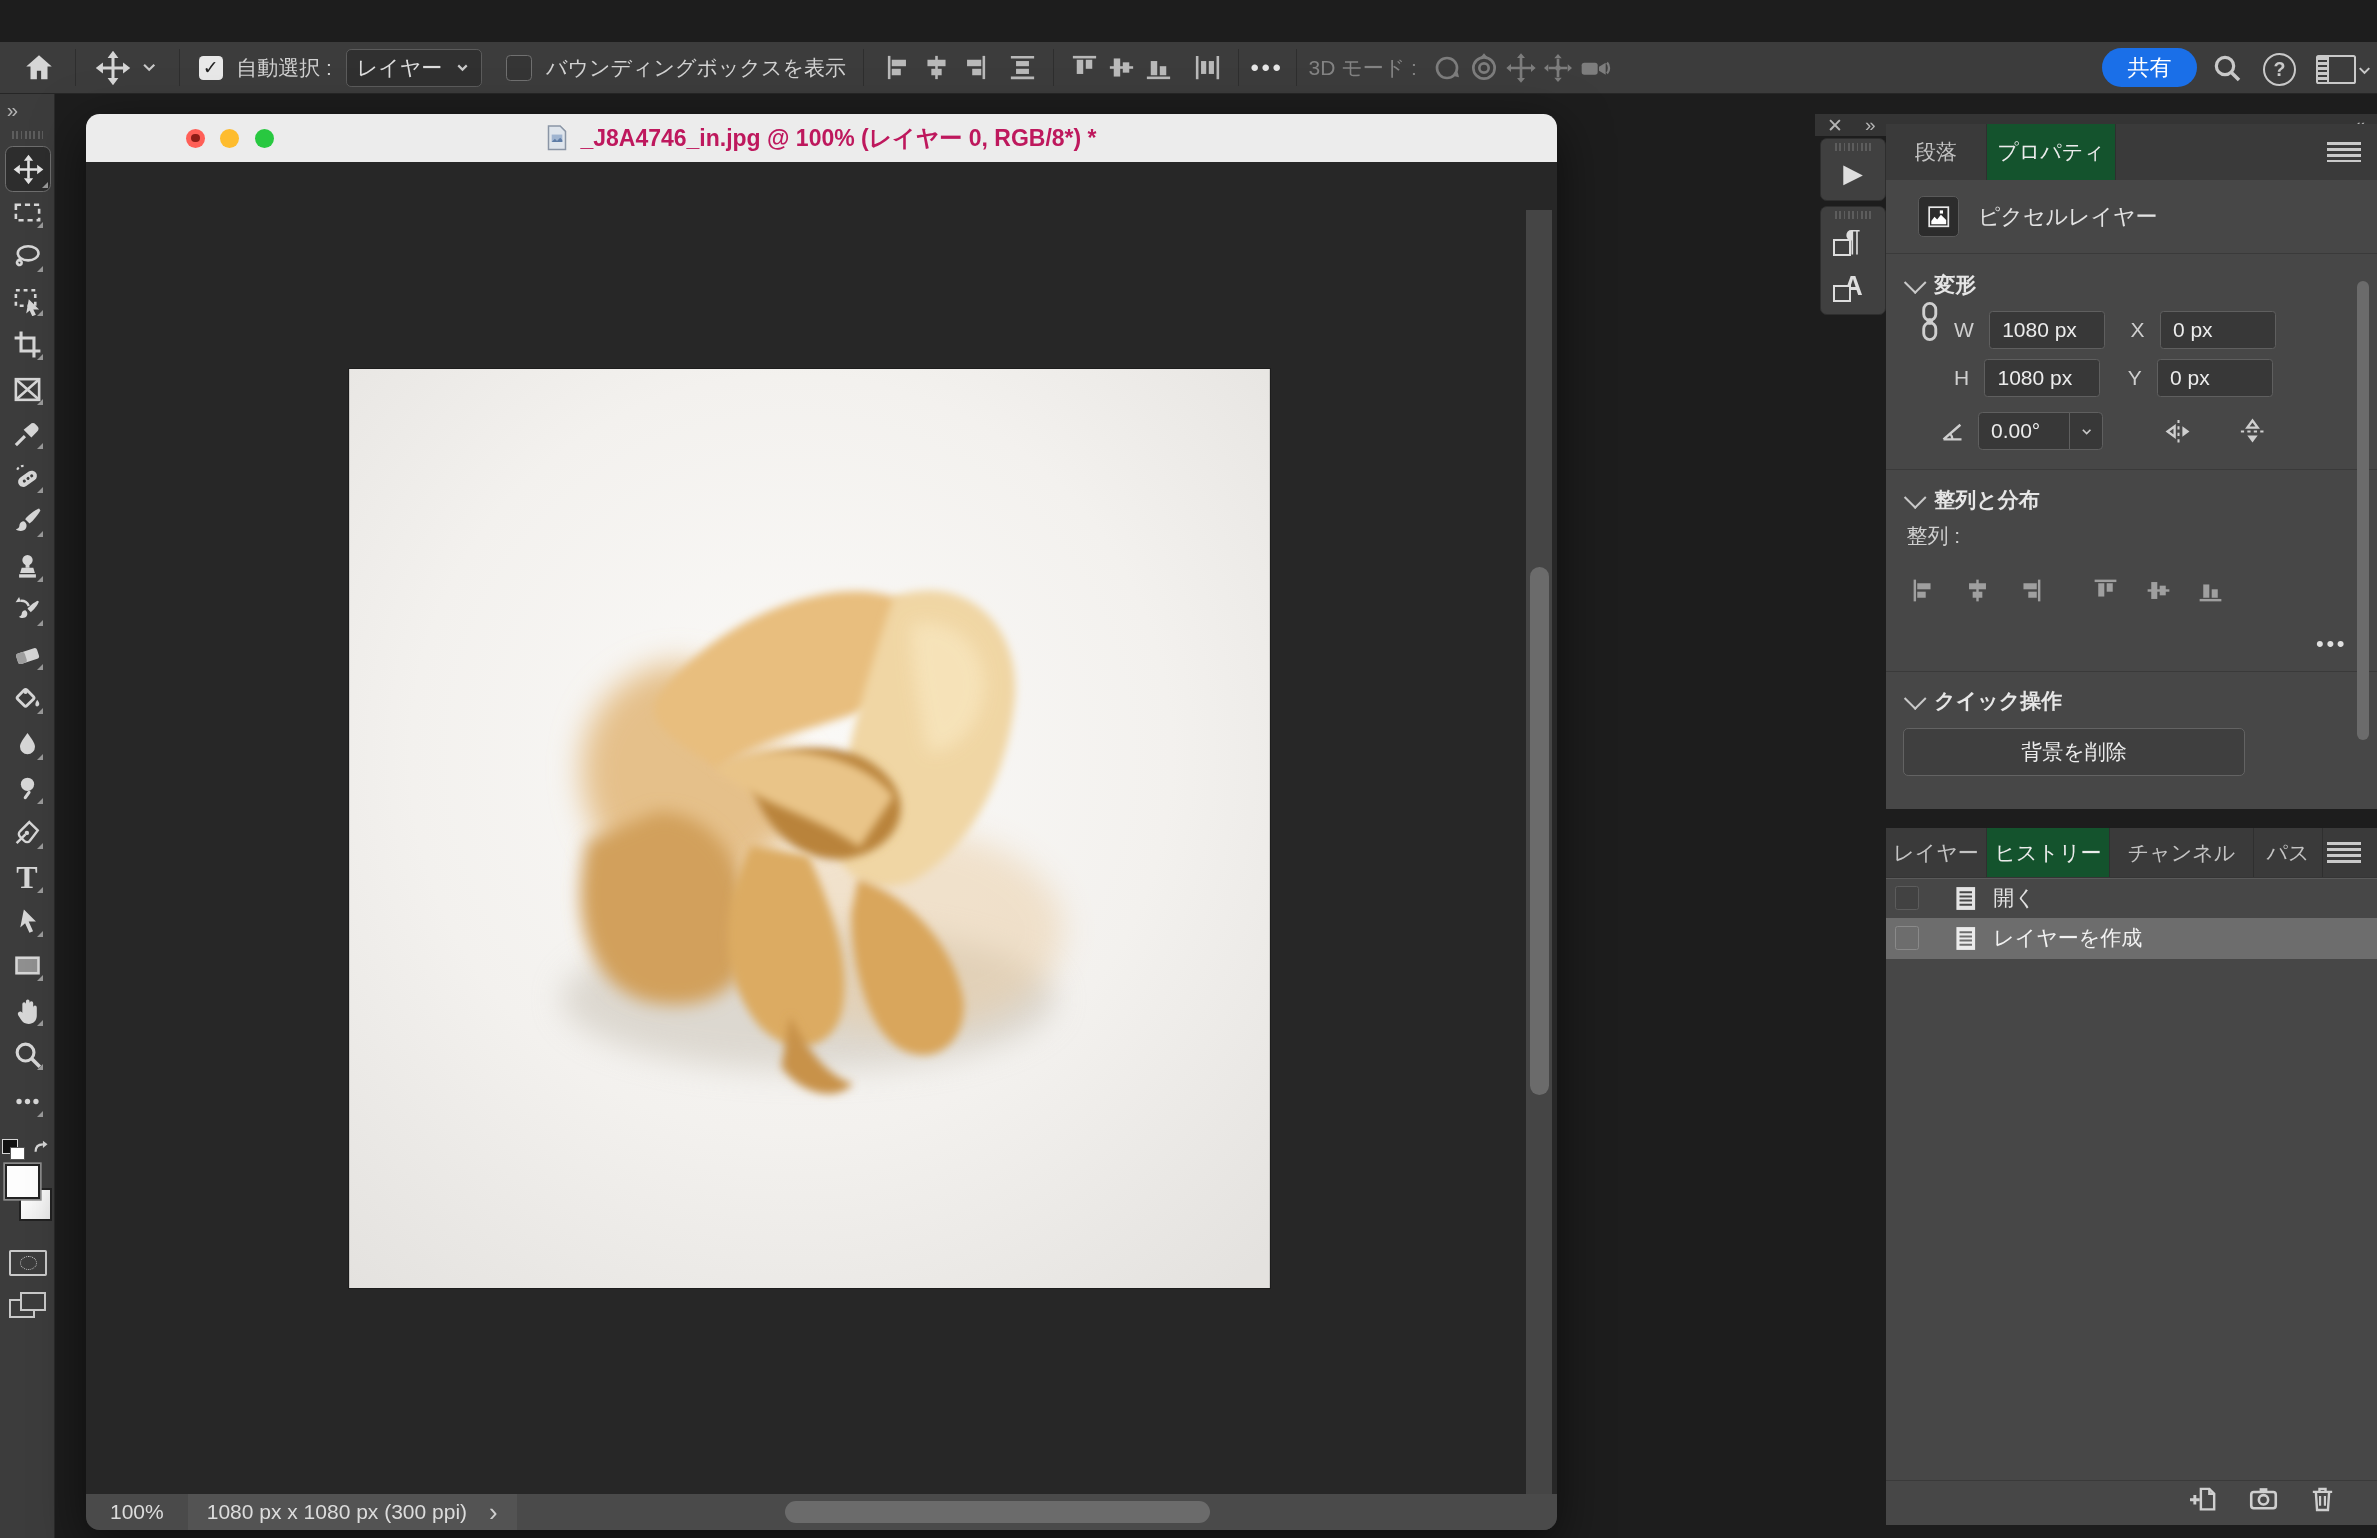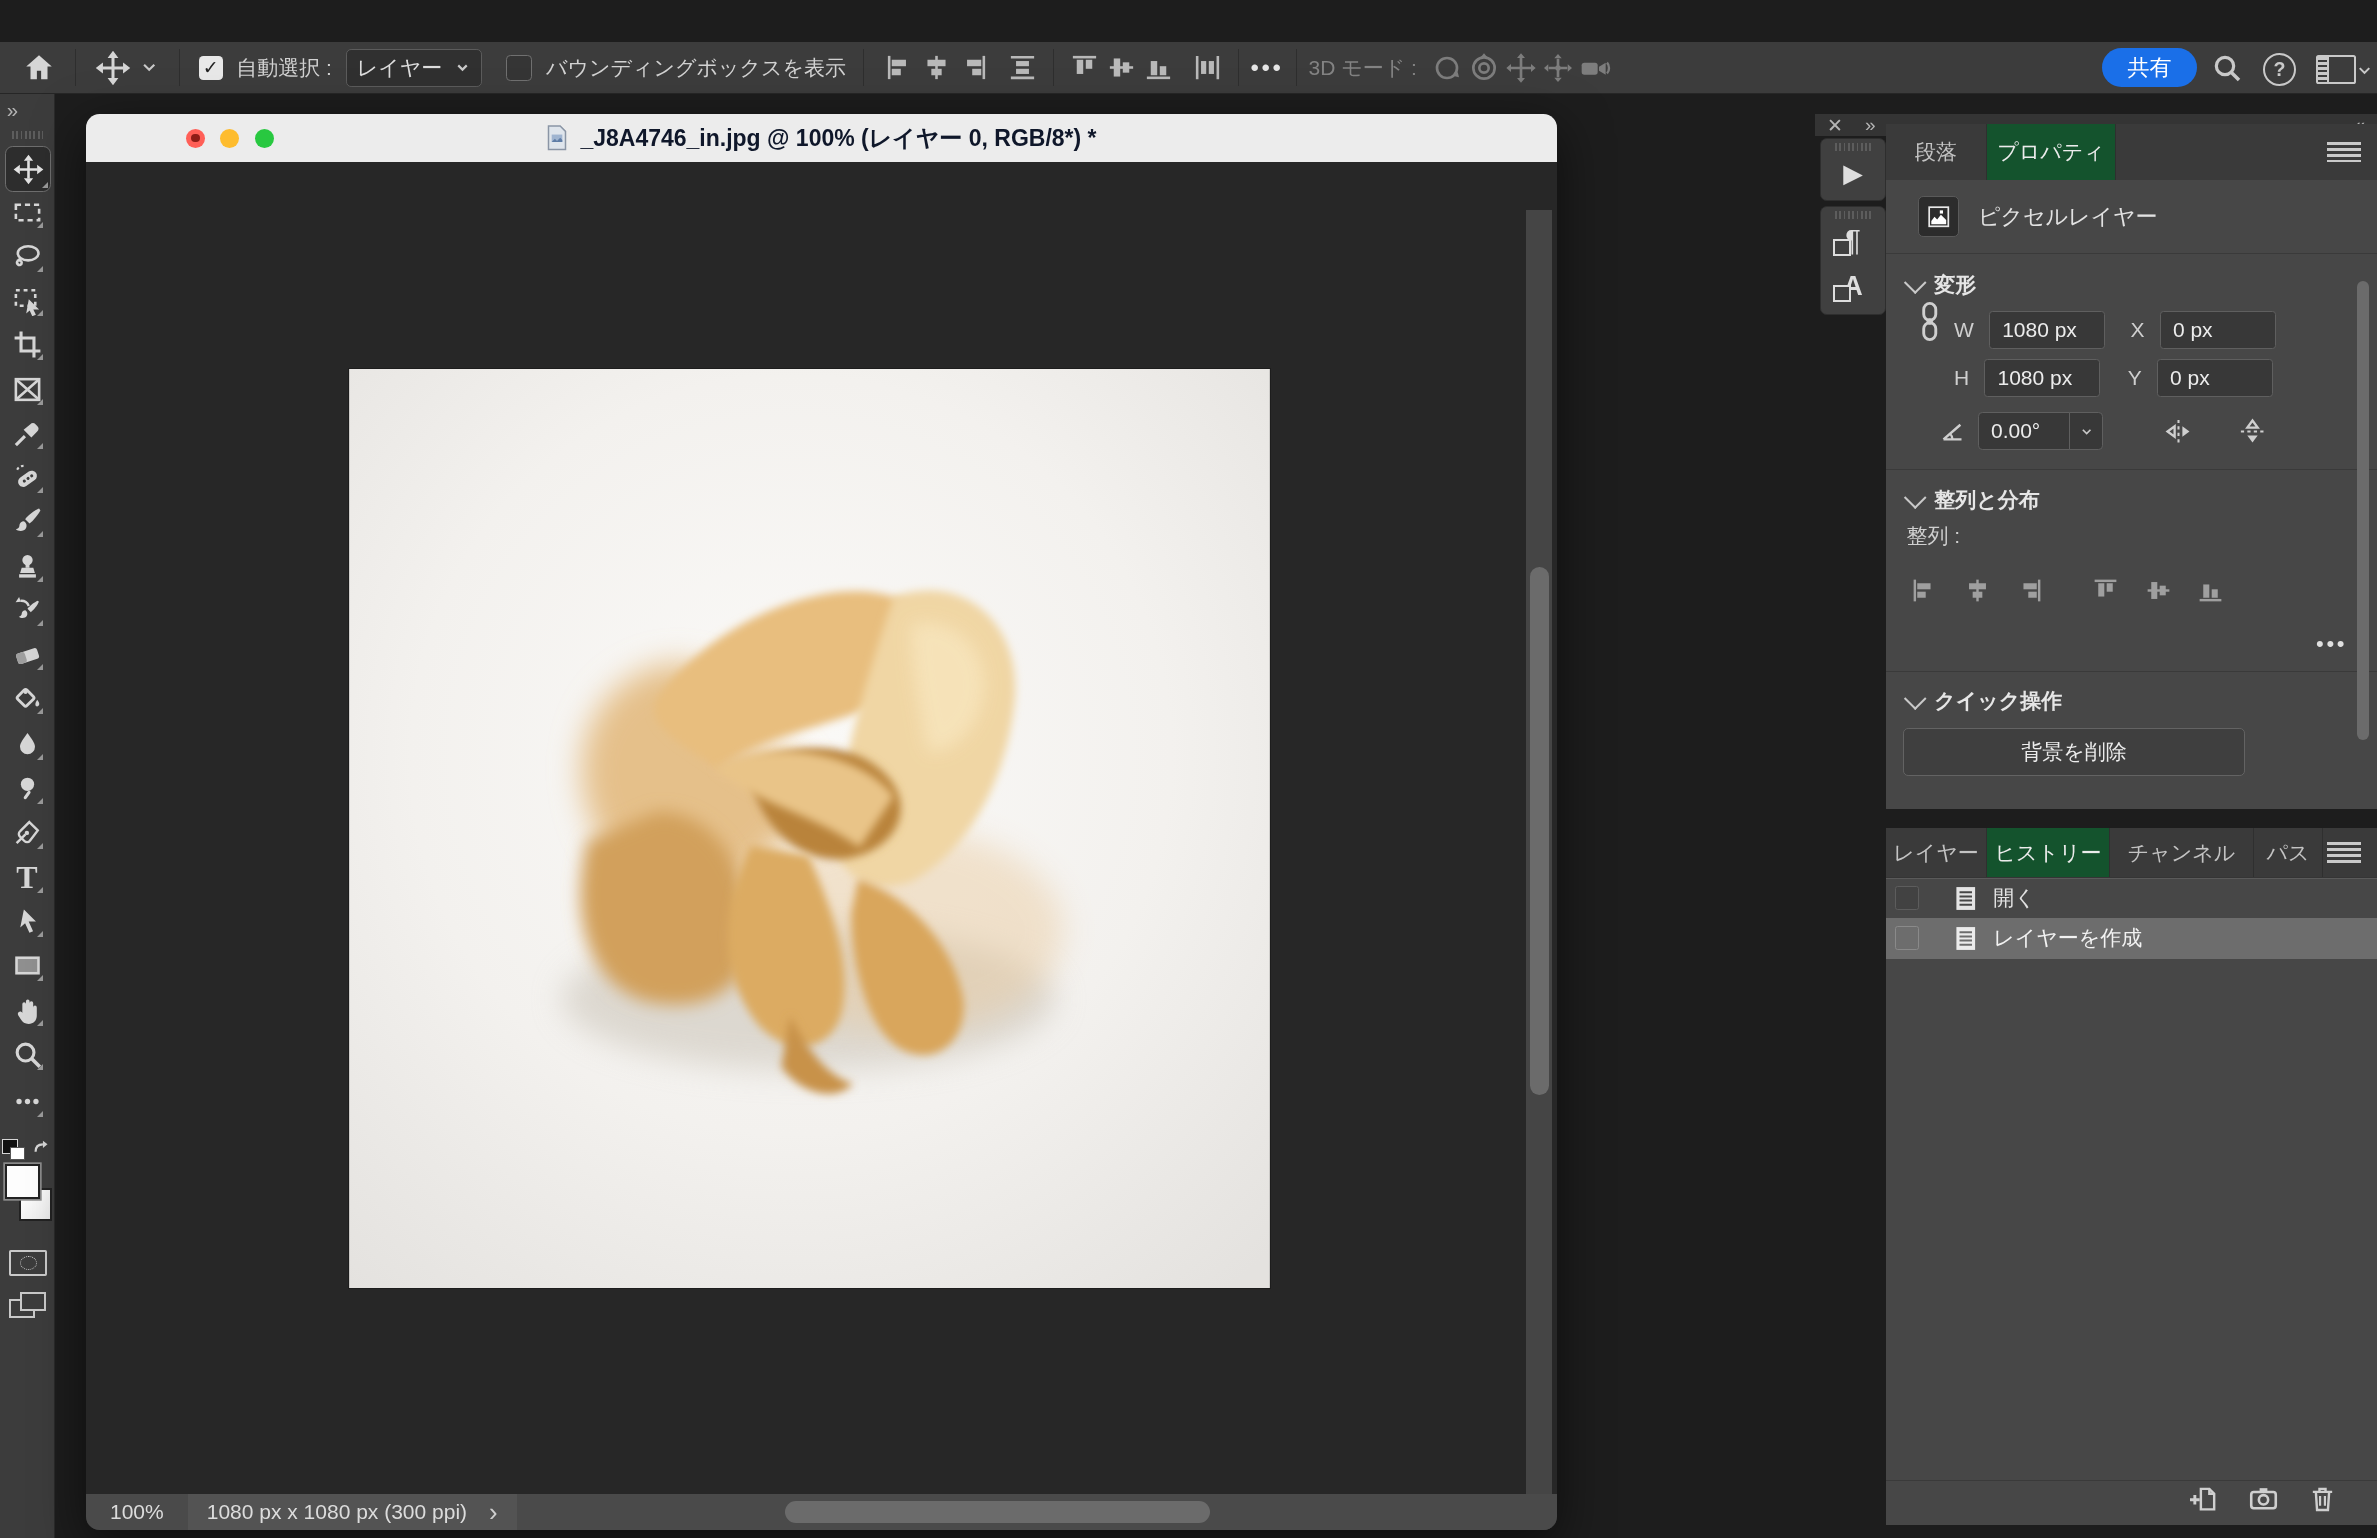--- a/index.html
+++ b/index.html
@@ -29,21 +29,21 @@
   .toolbar{left:0;top:94px;width:54px;height:1444px;background:#3c3c3c;border-right:0.9px solid #2a2a2a;}
   .grip{height:7.7px;background:repeating-linear-gradient(90deg,#5d5d5d 0 1.7px,transparent 1.7px 4.3px);}
   .tool{position:absolute;left:8.5px;width:37px;height:37px;display:flex;align-items:center;justify-content:center;}
   .tool.sel{left:5.1px;width:44px;height:44px;background:#2d2d2d;border:1.7px solid #6e6e6e;border-radius:7.7px;}
   .tri{position:absolute;right:2.6px;bottom:2.6px;width:0;height:0;border-left:6.8px solid transparent;border-bottom:6.8px solid #9a9a9a;}
   
   .docwin{left:86px;top:114px;width:1471px;height:1416px;border-radius:13.6px;background:#272727;
           box-shadow:0 15.3px 51px rgba(0,0,0,.55);overflow:hidden;}
   .doctitle{height:48px;background:#ececec;display:flex;align-items:center;position:relative;}
   .dtl{width:19px;height:19px;border-radius:50%;margin-right:15.3px;position:relative;}
-  .doctitletext{position:absolute;left:0;right:0;text-align:center;font-size:23px;font-weight:bold;color:#0f172a;}
+  .doctitletext{position:absolute;left:0;right:0;text-align:center;font-size:23px;font-weight:bold;color:#be185d;}
   .canvas{position:absolute;left:0;top:48px;width:1471px;height:1367px;background:#272727;}
   .statusbar{position:absolute;left:0;bottom:0;width:1471px;height:36px;background:#4a4a4a;
              display:flex;align-items:center;font-size:21px;color:#dcdcdc;}
   .vtrack{position:absolute;right:5.1px;top:48px;width:25.5px;height:1331px;background:#454545;}
   .vthumb{position:absolute;left:3.4px;width:19px;border-radius:9.4px;background:#6b6b6b;}
   .hthumb{position:absolute;height:22px;border-radius:11px;background:#6b6b6b;}
   
   .dockhdr{left:1815px;top:114px;width:562px;height:22px;background:#343434;color:#b5b5b5;}
   .dockgrp{left:1820px;width:64px;background:#404040;border:0.9px solid #2e2e2e;border-radius:6.8px;}
   .dockicon{display:flex;align-items:center;justify-content:center;color:#dedede;}

